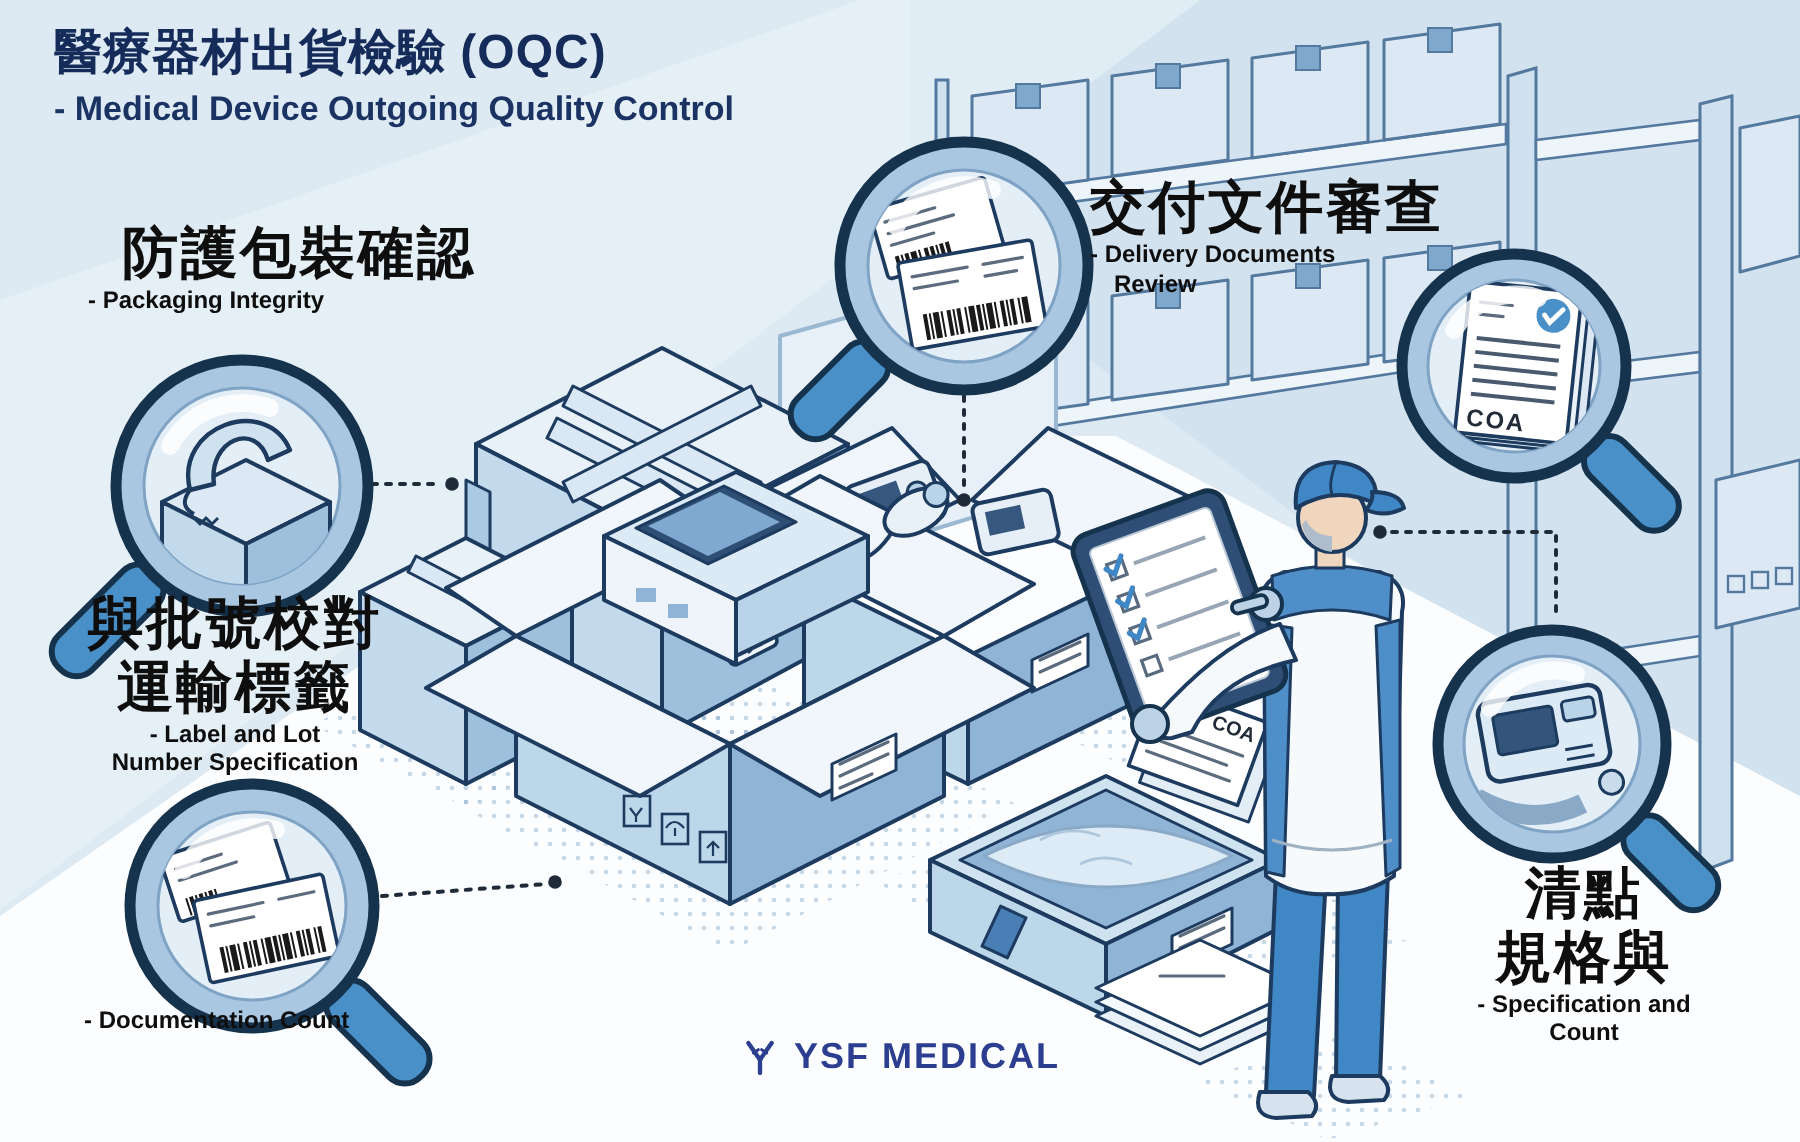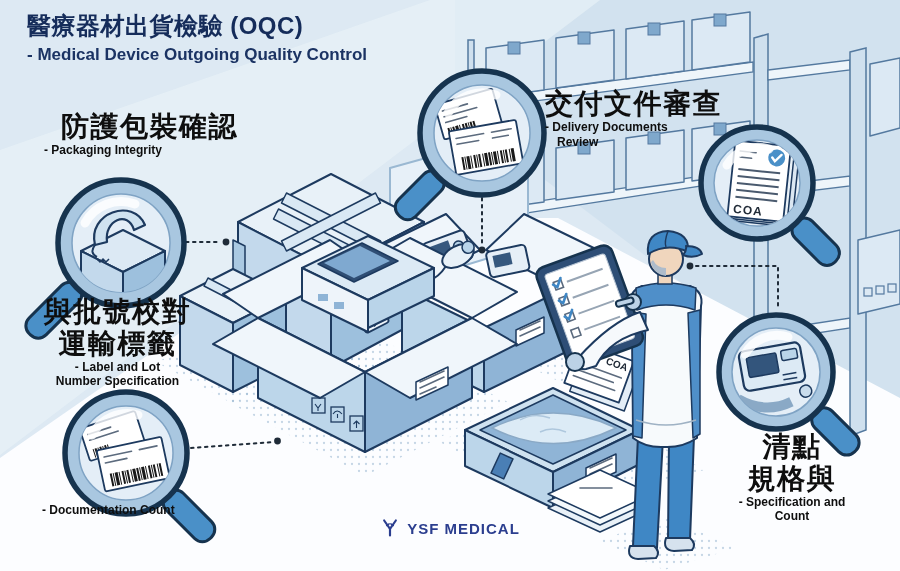--- a/index.html
+++ b/index.html
@@ -16,21 +16,21 @@
   .step .en{display:block;font-size:12px;font-weight:600;margin-top:1px;}
   .step span{display:block;}
   .center{text-align:center;}
   #step-packaging{left:44px;top:111px;} #step-packaging .zh{padding-left:17px;}
   #step-delivery{left:545px;top:88px;width:185px;} #step-delivery .en-2{padding-left:12px;}
   #step-label{left:30px;top:296px;width:175px;text-align:center;}
   #step-docs{left:42px;top:503px;} #step-docs .zh{padding-left:14px;letter-spacing:2px;}
   #step-spec{left:703px;top:431px;width:178px;text-align:center;}
 
   .brand{position:absolute;left:0;right:0;top:518px;display:flex;justify-content:center;align-items:center;gap:7px;}
-  .brand-text{font-size:15px;font-weight:800;color:#2b3e8f;letter-spacing:1px;}
+  .brand-text{font-size:18px;font-weight:800;color:#2b3e8f;letter-spacing:1px;}
 
   
   .s2{stroke:#1d3a5f;stroke-width:2;stroke-linejoin:round;stroke-linecap:round;}
   .s15{stroke:#1d3a5f;stroke-width:1.5;stroke-linejoin:round;stroke-linecap:round;}
   .flap{fill:#f0f6fb;}
   .wall-l{fill:#bcd6ea;} .wall-r{fill:#8fb4d6;}
   .card{fill:#ffffff;stroke:#1d3a5f;stroke-width:1.8;stroke-linejoin:round;}
   .tline{stroke:#5c6b7e;stroke-width:1.6;stroke-linecap:round;}
   .dash{stroke:#1f2b38;stroke-width:2;stroke-dasharray:2.5 4.5;fill:none;stroke-linecap:round;}
   .shelfbox{fill:#dce9f4;stroke:#54799f;stroke-width:1.5;stroke-linejoin:round;}

